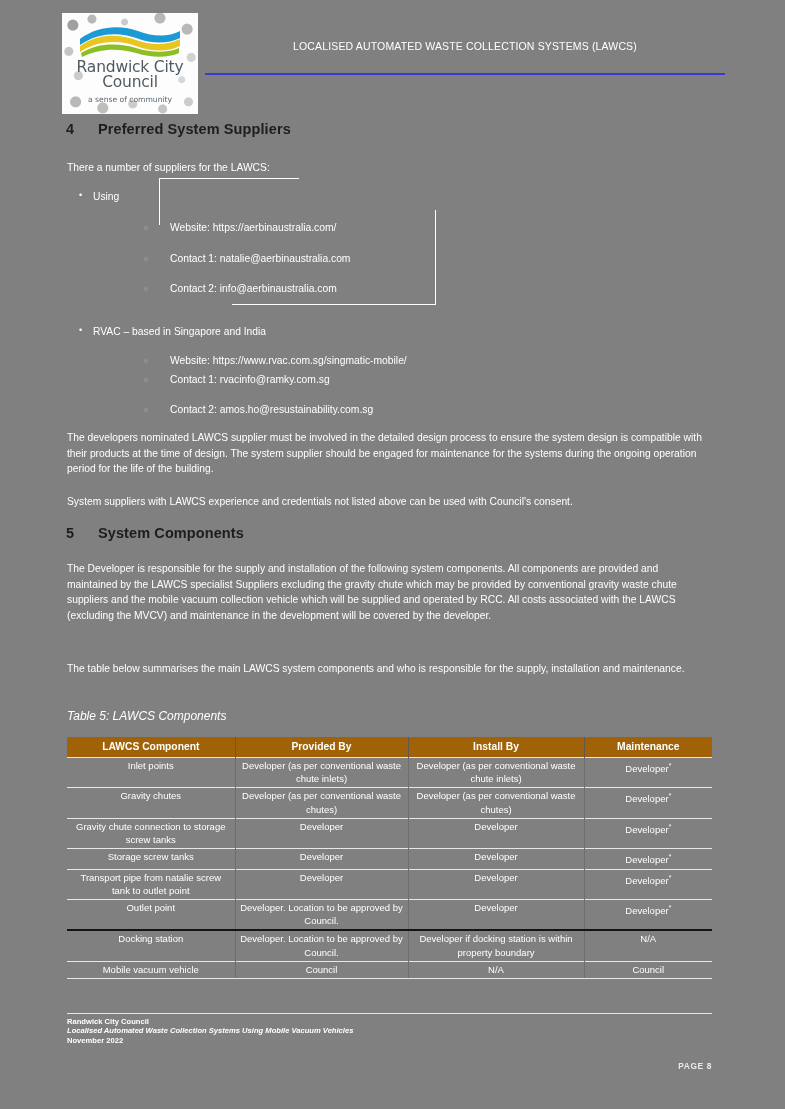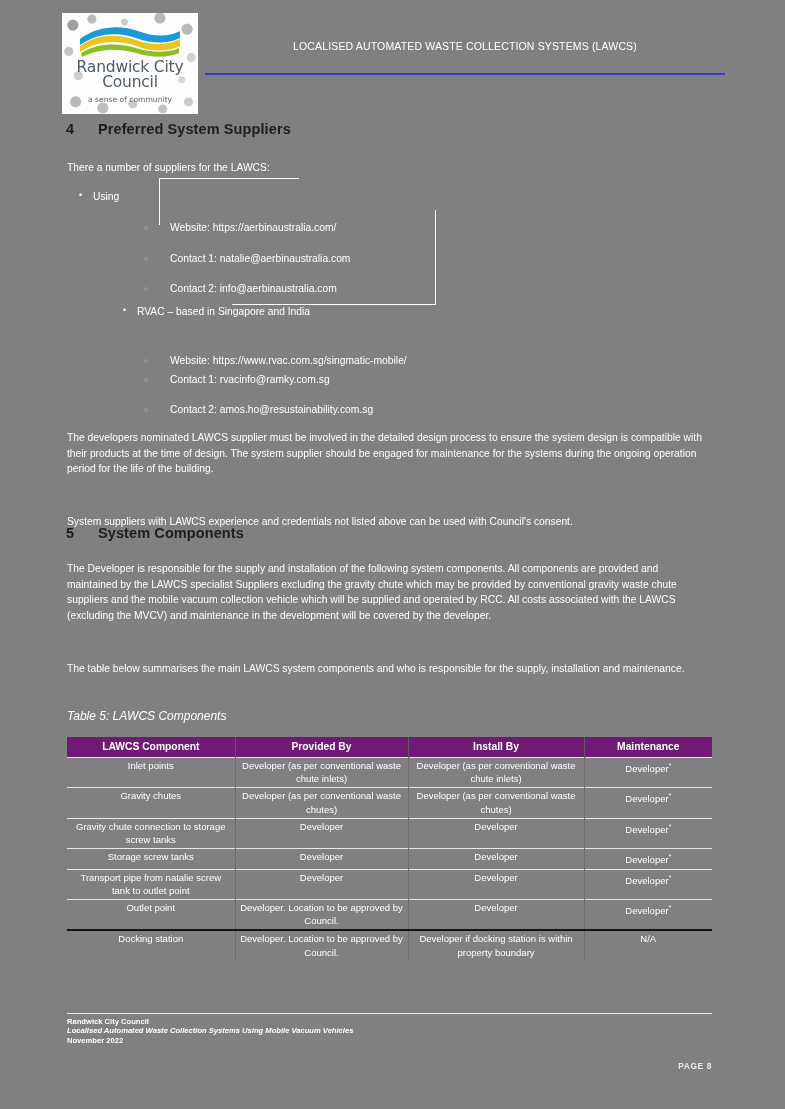--- a/index.html
+++ b/index.html
@@ -169,21 +169,21 @@
     border-collapse: collapse;
     table-layout: fixed;
     font-size: 9.5px;
   }
   .tbl col.c1 { width: 168px; }
   .tbl col.c2 { width: 173px; }
   .tbl col.c3 { width: 176px; }
   .tbl col.c4 { width: 128px; }
 
   .tbl thead th {
-    background: #701a75;
+    background: #a16207;
     color: #ffffff;
     font-size: 10.3px;
     font-weight: bold;
     padding: 3px 2px 4px;
     text-align: center;
     border-left: 1px solid #5a5a5a;
     border-right: 1px solid #5a5a5a;
     line-height: 13px;
   }
   .tbl thead th:first-child { border-left: none; }
@@ -272,27 +272,27 @@
     <div class="bullet-l1" style="top:189px;">Using</div>
     <div class="bullet-l2" style="top:220px;">Website: https://aerbinaustralia.com/</div>
     <div class="bullet-l2" style="top:251px;">Contact 1: natalie@aerbinaustralia.com</div>
     <div class="bullet-l2" style="top:281px;">Contact 2: info@aerbinaustralia.com</div>
 
     <div class="sel-line" style="left:159px; top:178px; width:1px;  height:47px;"></div>
     <div class="sel-line" style="left:159px; top:178px; width:140px; height:1px;"></div>
     <div class="sel-line" style="left:435px; top:210px; width:1px;  height:95px;"></div>
     <div class="sel-line" style="left:232px; top:304px; width:204px; height:1px;"></div>
 
-    <div class="bullet-l1" style="top:304px;margin-left:44px;">RVAC – based in Singapore and India</div>
+    <div class="bullet-l1" style="top:324px;">RVAC – based in Singapore and India</div>
     <div class="bullet-l2" style="top:342px;margin-top:11px;">Website: https://www.rvac.com.sg/singmatic-mobile/</div>
     <div class="bullet-l2" style="top:372px;">Contact 1: rvacinfo@ramky.com.sg</div>
     <div class="bullet-l2" style="top:402px;">Contact 2: amos.ho@resustainability.com.sg</div>
 
     <div class="para" style="top:430px;">The developers nominated LAWCS supplier must be involved in the detailed design process to ensure the system design is compatible with their products at the time of design. The system supplier should be engaged for maintenance for the systems during the ongoing operation period for the life of the building.</div>
-    <div class="para" style="top:494px;margin-top:20px;">System suppliers with LAWCS experience and credentials not listed above can be used with Council's consent.</div>
+    <div class="para" style="top:494px;">System suppliers with LAWCS experience and credentials not listed above can be used with Council's consent.</div>
 
     <div class="h1" style="top:525px;">
       <span class="num">5</span><span>System Components</span>
     </div>
 
     <div class="para" style="top:561px;">The Developer is responsible for the supply and installation of the following system components. All components are provided and maintained by the LAWCS specialist Suppliers excluding the gravity chute which may be provided by conventional gravity waste chute suppliers and the mobile vacuum collection vehicle which will be supplied and operated by RCC. All costs associated with the LAWCS (excluding the MVCV) and maintenance in the development will be covered by the developer.</div>
     <div class="para" style="top:661px;">The table below summarises the main LAWCS system components and who is responsible for the supply, installation and maintenance.</div>
 
     <div class="caption" style="top:709px;">Table 5: LAWCS Components</div>
 
@@ -347,20 +347,26 @@
             <td>Developer. Location to be approved by Council.</td>
             <td>Developer</td>
             <td>Developer<sup>*</sup></td>
           </tr>
           <tr class="thick">
             <td>Docking station</td>
             <td>Developer. Location to be approved by Council.</td>
             <td>Developer if docking station is within property boundary</td>
             <td>N/A</td>
           </tr>
+          <tr class="last">
+            <td>Mobile vacuum vehicle</td>
+            <td>Council</td>
+            <td>N/A</td>
+            <td>Council</td>
+          </tr>
         </tbody>
     </table>
 
   </div>
 
   <div class="footer">
     <div class="footer-rule"></div>
     <div class="footer-inner">
       <div class="footer-lines">
         <div>Randwick City Council</div>

